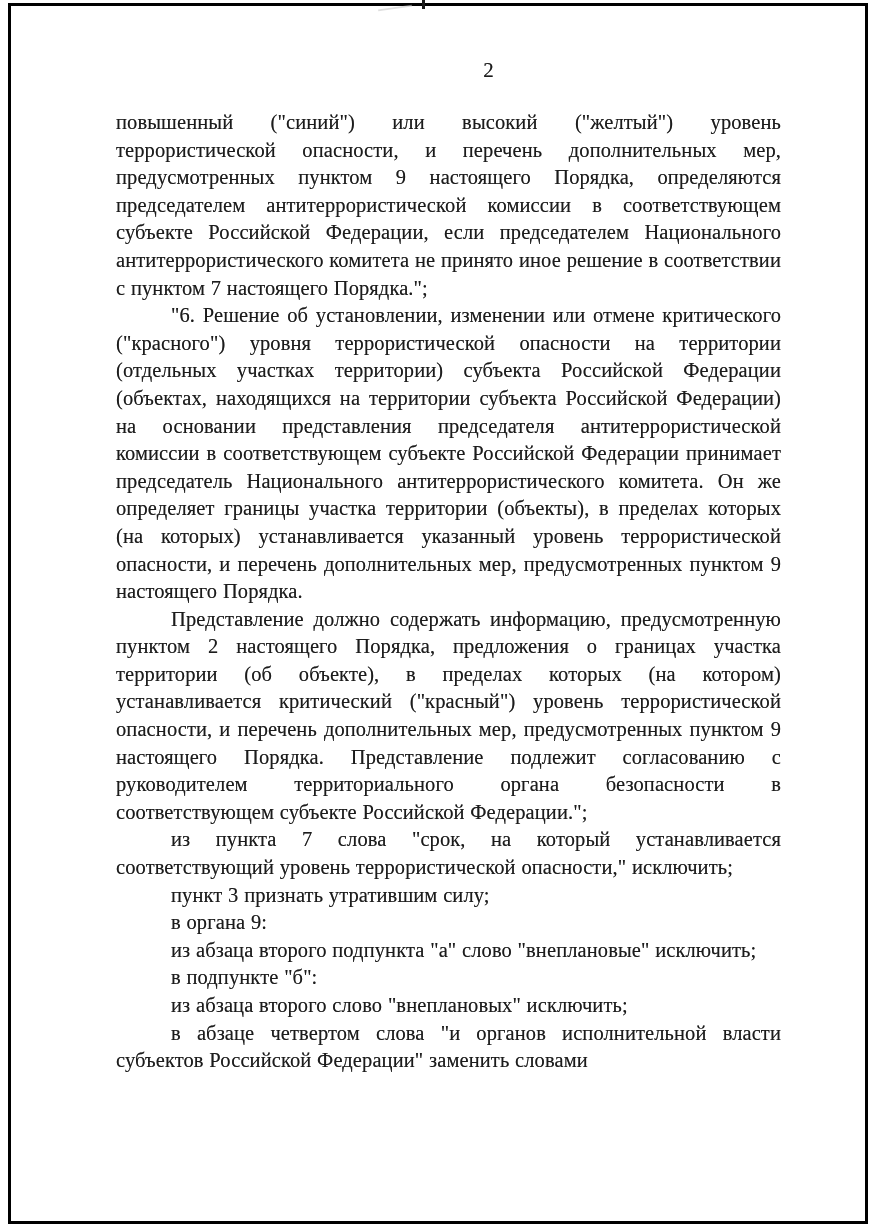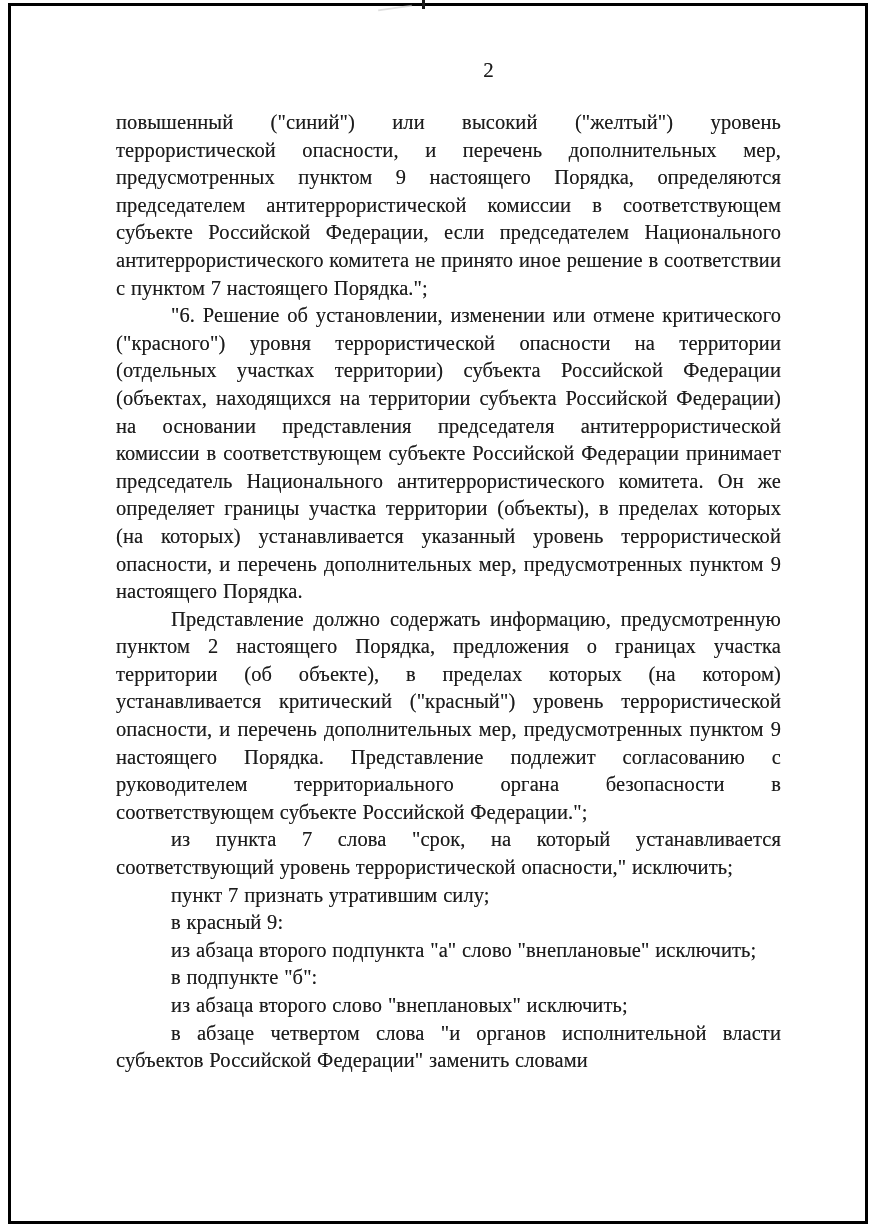--- a/index.html
+++ b/index.html
@@ -92,21 +92,21 @@
 <div class="scan">
   <div class="artifact-tick"></div>
   <div class="artifact-smudge"></div>
   <div class="frame">
     <div class="page-num">2</div>
     <div class="body-text">
       <p class="continuation">повышенный ("синий") или высокий ("желтый") уровень террористической опасности, и перечень дополнительных мер, предусмотренных пунктом 9 настоящего Порядка, определяются председателем антитеррористической комиссии в соответствующем субъекте Российской Федерации, если председателем Национального антитеррористического комитета не принято иное решение в соответствии с пунктом 7 настоящего Порядка.";</p>
       <p>"6. Решение об установлении, изменении или отмене критического ("красного") уровня террористической опасности на территории (отдельных участках территории) субъекта Российской Федерации (объектах, находящихся на территории субъекта Российской Федерации) на основании представления председателя антитеррористической комиссии в соответствующем субъекте Российской Федерации принимает председатель Национального антитеррористического комитета. Он же определяет границы участка территории (объекты), в пределах которых (на которых) устанавливается указанный уровень террористической опасности, и перечень дополнительных мер, предусмотренных пунктом 9 настоящего Порядка.</p>
       <p>Представление должно содержать информацию, предусмотренную пунктом 2 настоящего Порядка, предложения о границах участка территории (об объекте), в пределах которых (на котором) устанавливается критический ("красный") уровень террористической опасности, и перечень дополнительных мер, предусмотренных пунктом 9 настоящего Порядка. Представление подлежит согласованию с руководителем территориального органа безопасности в соответствующем субъекте Российской Федерации.";</p>
       <p>из пункта 7 слова "срок, на который устанавливается соответствующий уровень террористической опасности," исключить;</p>
-      <p>пункт 7 признать утратившим силу;</p>
-      <p>в красный 9:</p>
+      <p>пункт 3 признать утратившим силу;</p>
+      <p>в органа 9:</p>
       <p>из абзаца второго подпункта "а" слово "внеплановые" исключить;</p>
       <p>в подпункте "б":</p>
       <p>из абзаца второго слово "внеплановых" исключить;</p>
       <p>в абзаце четвертом слова "и органов исполнительной власти субъектов Российской Федерации" заменить словами</p>
     </div>
   </div>
 </div>
 
 </body></html>

